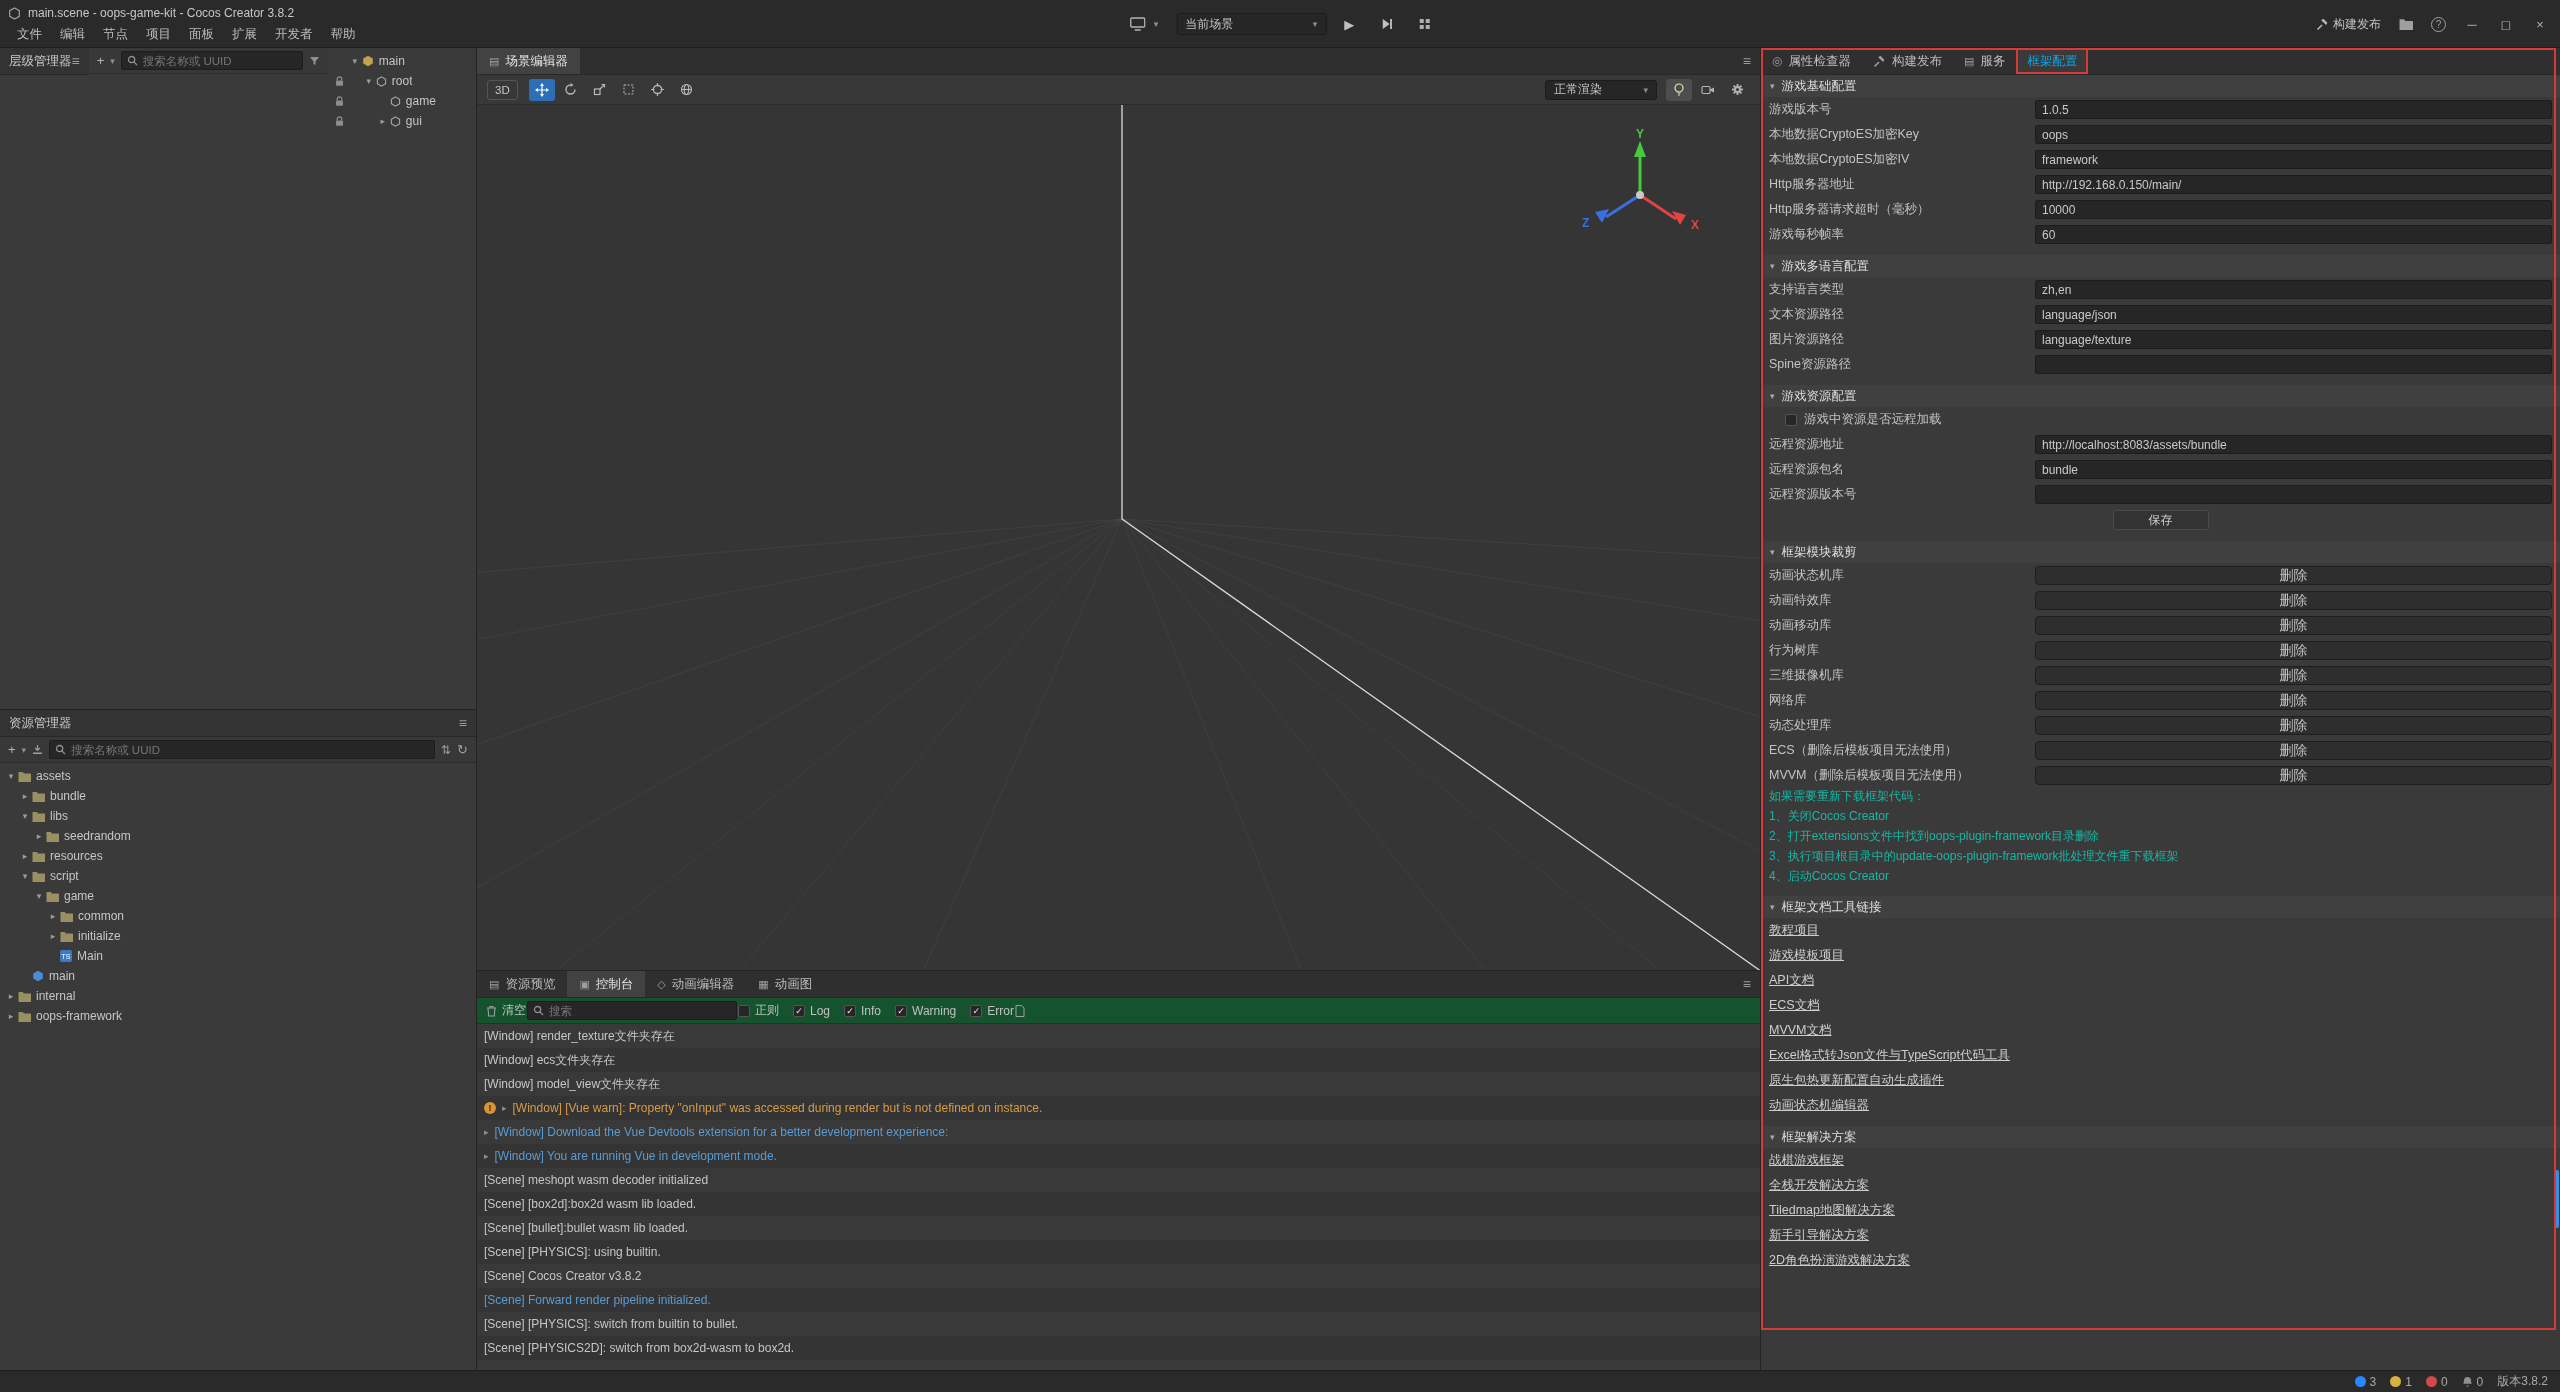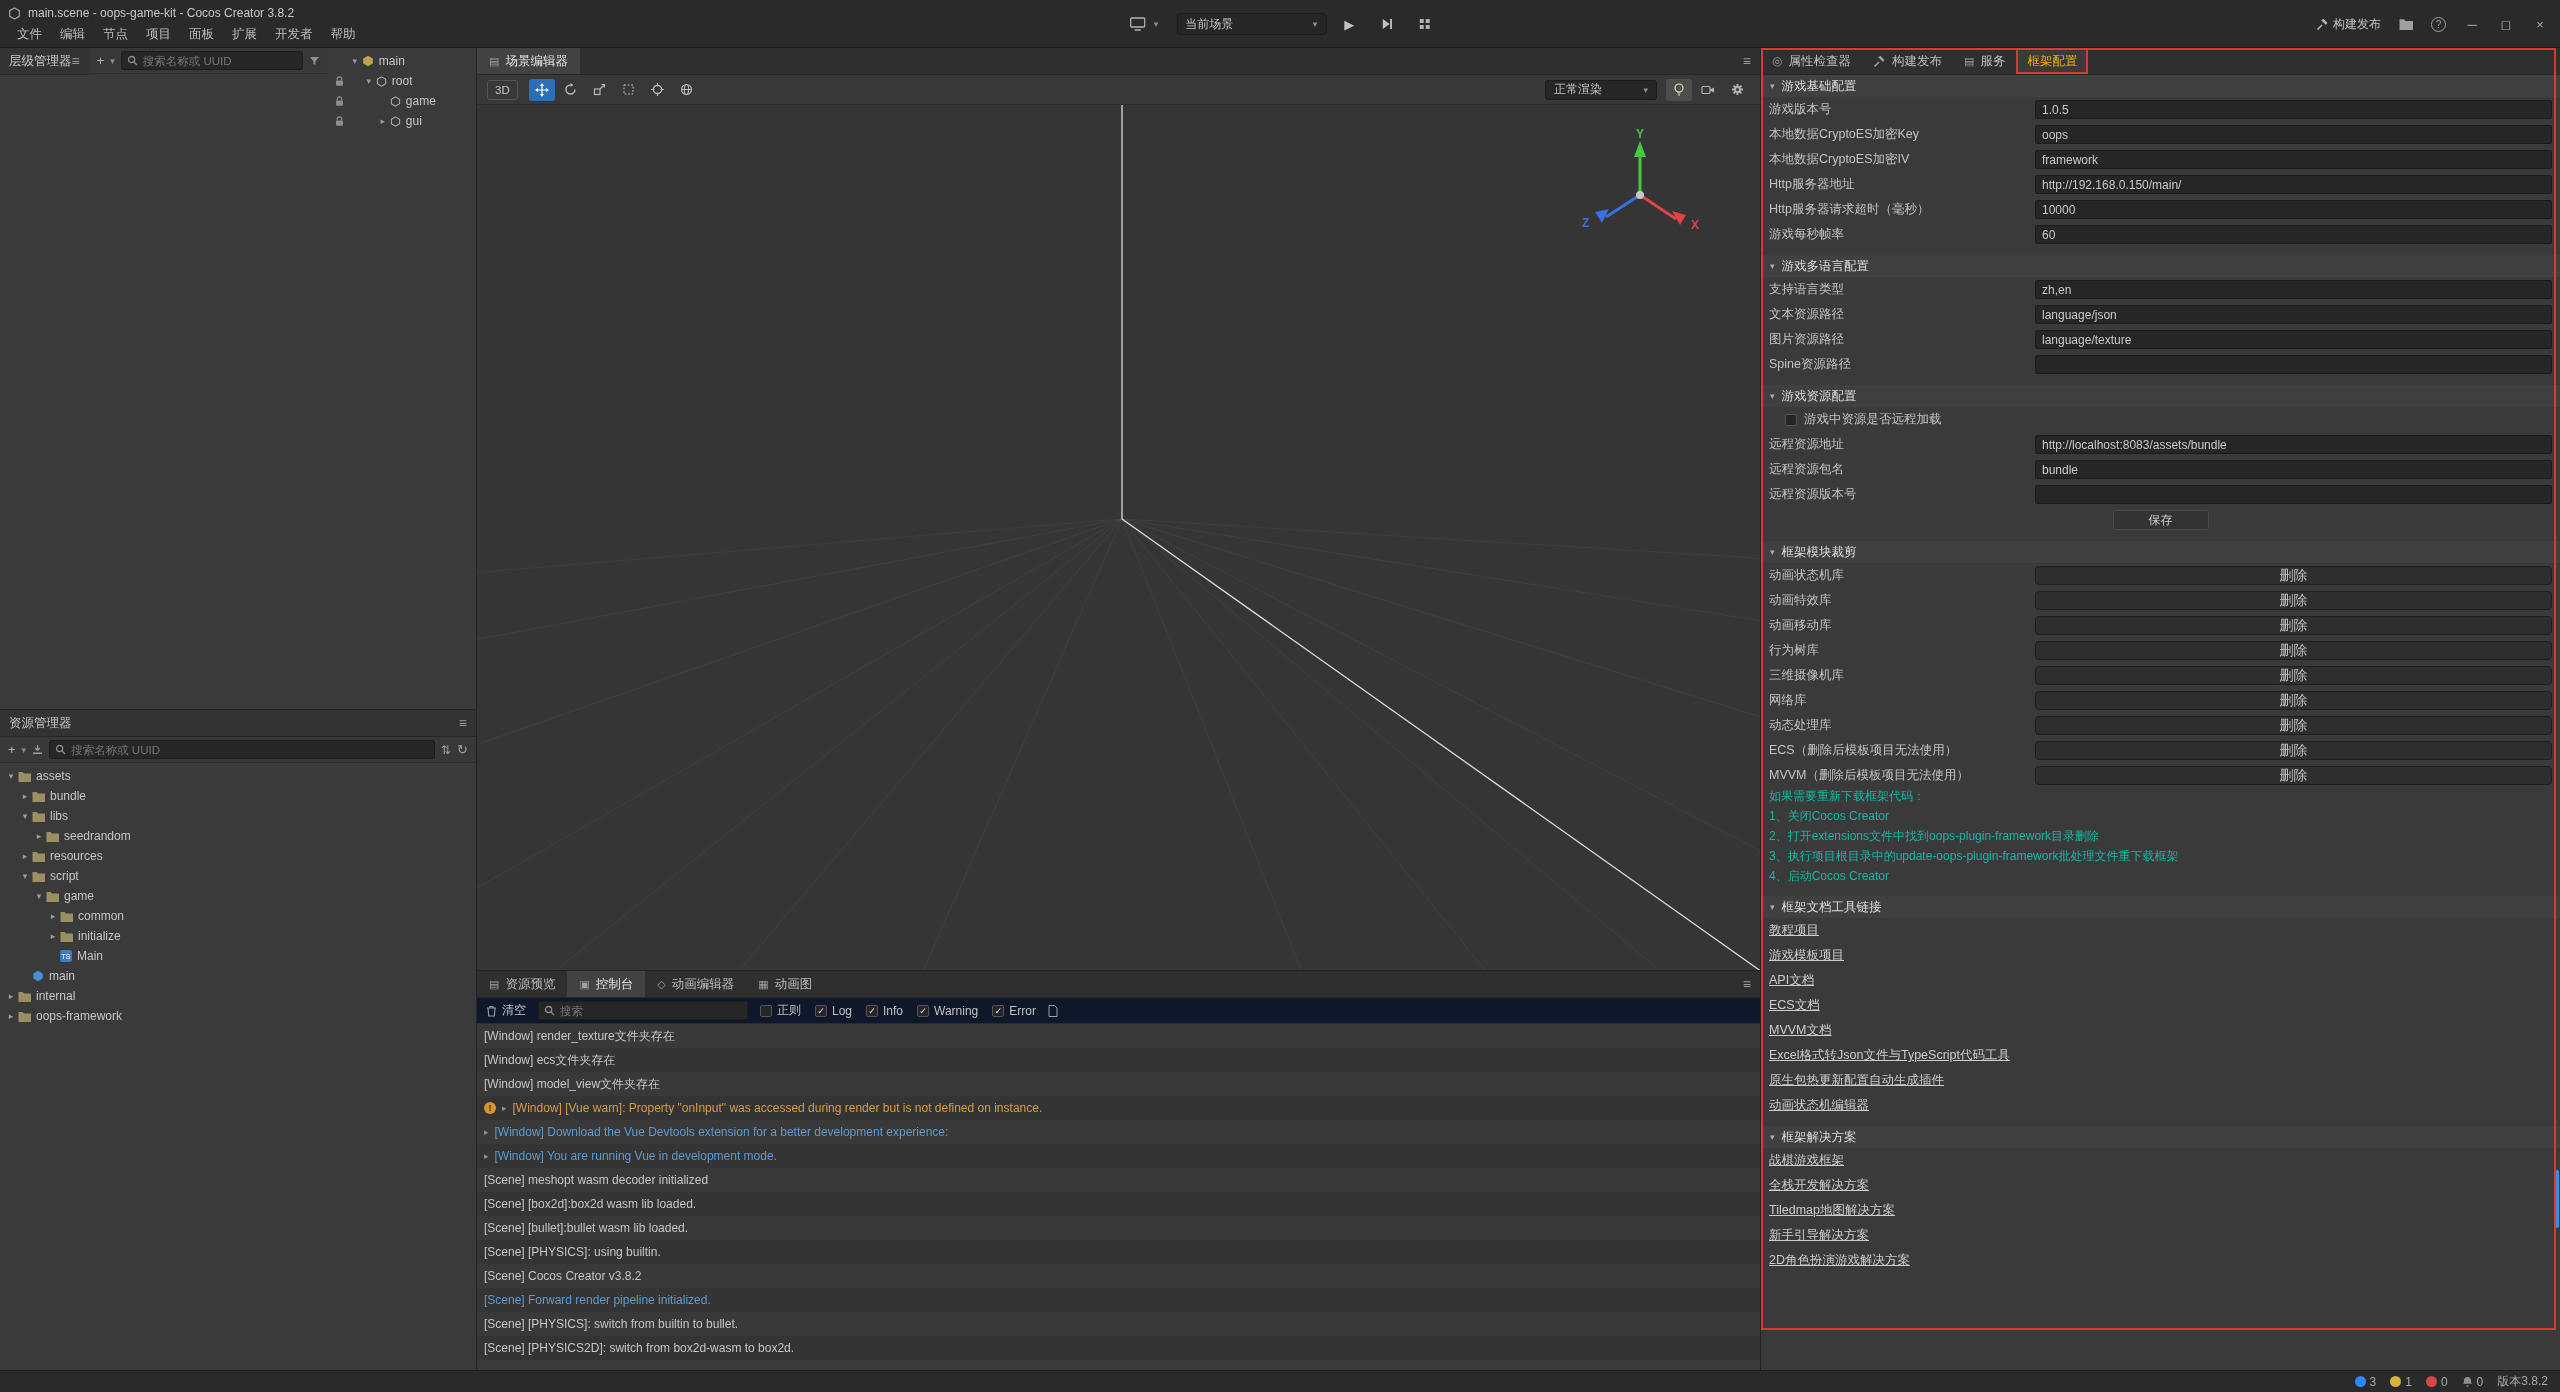--- a/index.html
+++ b/index.html
@@ -62,39 +62,39 @@
   .mode-btn { height:20px; padding:0 7px; border:1px solid #555; border-radius:3px; font-size:11.5px; color:#c5c5c5; display:flex; align-items:center; margin-right:8px; }
   .tool-btn { width:26px; height:22px; border-radius:3px; display:flex; align-items:center; justify-content:center; color:#b8b8b8; }
   .tool-btn.active { background:#2d6fb5; color:#ffffff; }
   .tool-btn.lit { background:#4d4d4d; color:#e8e2b0; }
   .render-select { width:112px; height:20px; margin-right:6px; }
   .viewport { flex:1; position:relative; background:#353535; overflow:hidden; }
   .grid-svg { position:absolute; left:0; top:0; }
   .gizmo-svg { position:absolute; right:58px; top:24px; }
 
   .console-panel { flex:1; display:flex; flex-direction:column; background:#3a3a3a; }
-  .console-toolbar { height:26px; background:#0f172a; border-bottom:1px solid #2c2c2c; display:flex; align-items:center; gap:12px; padding:0 9px; flex:none; }
+  .console-toolbar { height:26px; background:#14532d; border-bottom:1px solid #2c2c2c; display:flex; align-items:center; gap:1px; padding:0 9px; flex:none; }
   .clear-btn { gap:5px; font-size:12px; color:#c0c0c0; }
   .console-search { width:210px; flex:none; }
   .chk { display:flex; align-items:center; gap:5px; font-size:12px; color:#c0c0c0; }
   .box { width:12px; height:12px; background:#262626; border:1px solid #555; border-radius:2px; display:inline-flex; align-items:center; justify-content:center; font-size:9px; color:#eaeaea; flex:none; }
   .console-logs { flex:1; overflow:hidden; font-size:12px; }
   .log-row { height:24px; display:flex; align-items:center; padding-left:7px; gap:6px; color:#c6c6c6; background:#393939; }
   .log-row:nth-child(even) { background:#343434; }
   .log-row.warn { color:#d99b45; }
   .log-row.info { color:#5b9bd3; }
   .log-arrow { color:#8f8f8f; font-size:9px; }
   .warn-badge { width:12px; height:12px; border-radius:50%; background:#d9952f; color:#2a2a2a; font-size:9px; font-weight:bold; display:inline-flex; align-items:center; justify-content:center; flex:none; }
   .log-text { white-space:nowrap; overflow:hidden; }
 
   
   .right { position:absolute; top:48px; left:1760px; width:800px; bottom:22px; background:#3a3a3a; border-left:1px solid #232323; }
   .insp-tabs { height:27px; background:#2f2f2f; border-bottom:1px solid #272727; display:flex; align-items:stretch; }
   .insp-tab { display:flex; align-items:center; gap:6px; padding:0 11px; font-size:12.5px; color:#bdbdbd; }
-  .insp-tab.active { background:#3a3a3a; color:#eab308; outline:2px solid #d83a3a; outline-offset:-2px;align-items:center; }
+  .insp-tab.active { background:#3a3a3a; color:#0ea5e9; outline:2px solid #d83a3a; outline-offset:-2px;align-items:center; }
   .insp-body { position:absolute; top:27px; left:0; right:0; bottom:0; overflow:hidden; }
   .sec-header { height:22px; margin-top:8px; background:#404040; display:flex; align-items:center; gap:7px; padding:0 9px; font-size:12.5px; color:#dedede; }
   .insp-body .sec-header:first-child { margin-top:0; }
   .sec-arrow { font-size:9px; color:#ababab; }
   .row { height:25px; display:flex; align-items:center; padding:0 8px; }
   .flabel { width:266px; flex:none; font-size:12.5px; color:#c3c3c3; white-space:nowrap; overflow:hidden; }
   .finput { flex:1; height:19px; background:#262626; border:1px solid #1c1c1c; border-radius:2px; color:#c9c9c9; font-size:12px; padding:0 6px; font-family:inherit; outline:none; min-width:0; }
   .fbtn { flex:1; height:19px; background:#2e2e2e; border:1px solid #1e1e1e; border-radius:4px; color:#c0c0c0; font-size:14px; display:flex; align-items:center; justify-content:center; }
   .save-row { height:26px; display:flex; align-items:center; justify-content:center; }
   .save-btn { width:96px; height:20px; background:#333333; border:1px solid #4a4a4a; border-radius:2px; color:#cfcfcf; font-size:12px; justify-content:center; }

